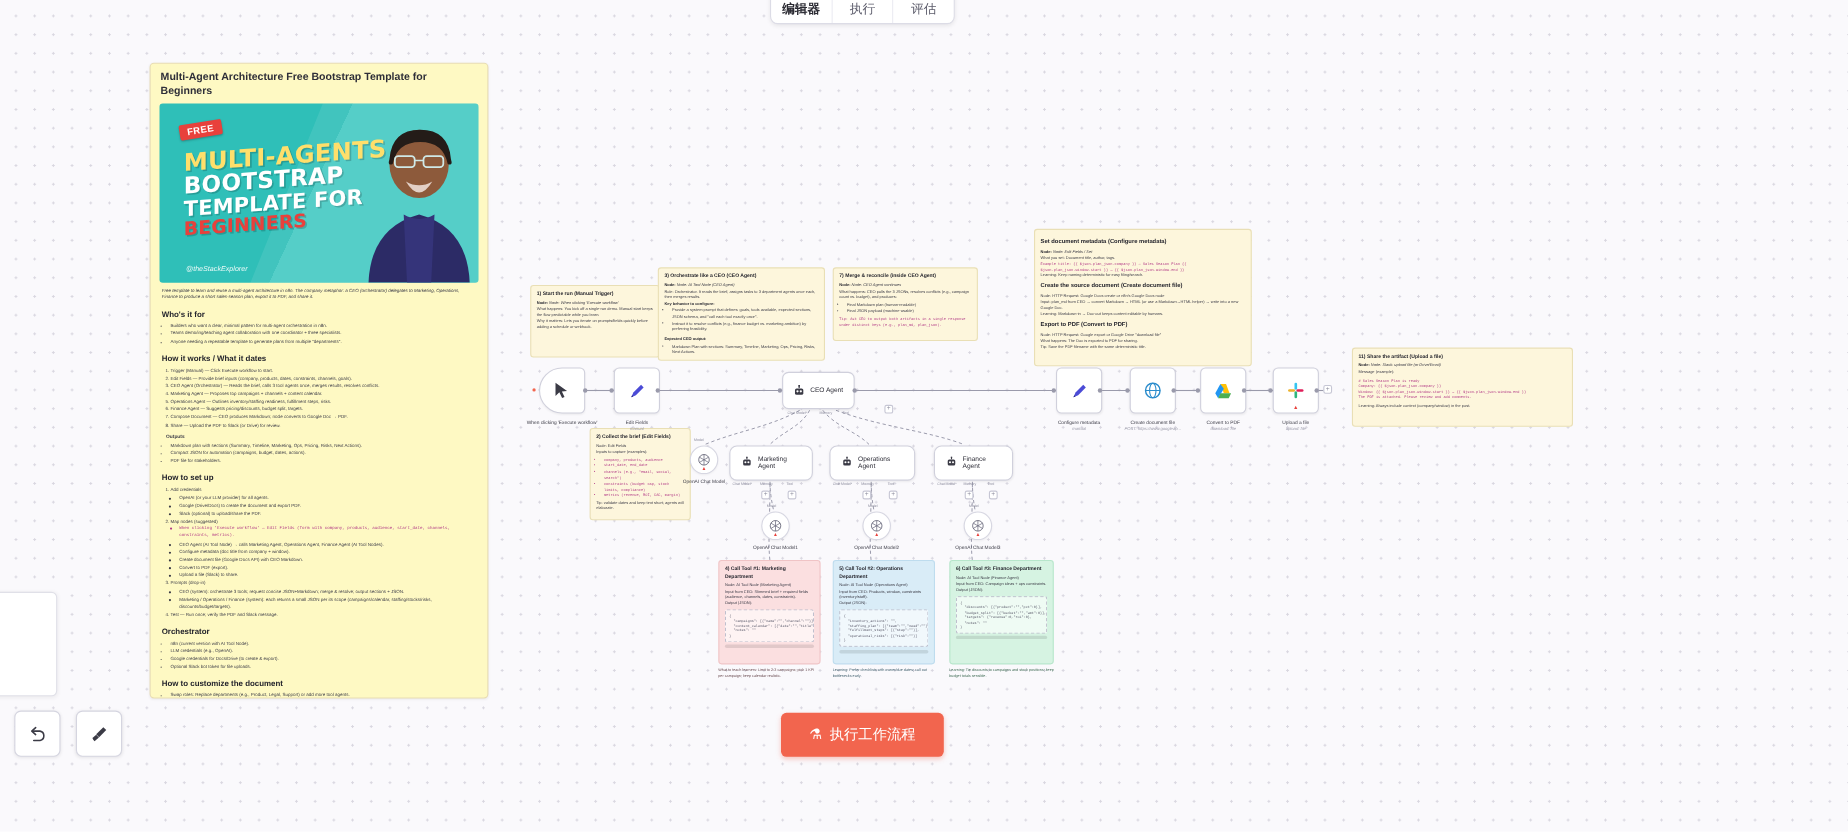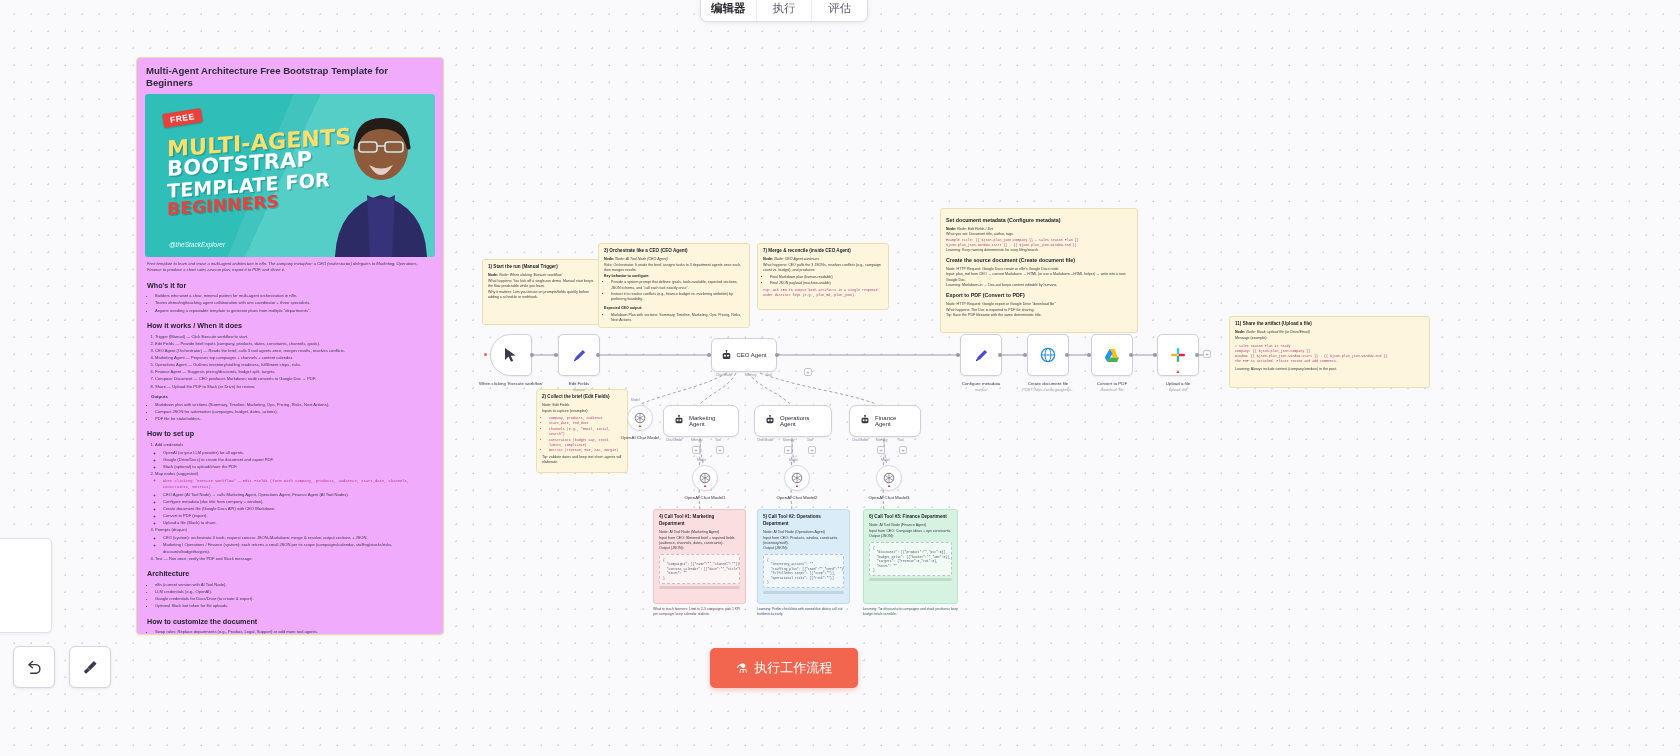--- a/index.html
+++ b/index.html
@@ -37,21 +37,21 @@
     height:100%;
     display:flex; align-items:flex-end; justify-content:center;
   }
   #top-tabs .tab:last-child{border-right:none;}
   #top-tabs .tab.active{color:#2b2b33;font-weight:bold;}
 
   
   #doc-note {
     position:absolute; left:136px; top:57px;
     width:308px; height:578px;
-    background:#f0abfc;
+    background:#fef9c3;
     border:1px solid #e8ddb2;
     border-radius:4px;
     padding:6px 8px 4px 8px;
     overflow:hidden;
     box-shadow:0 1px 2px rgba(0,0,0,.05);
   }
   #doc-note .dn-title{
     font-size:9.6px; font-weight:bold; color:#2e2e38;
     line-height:1.25; margin:1px 0 5px 1px;
   }
@@ -242,21 +242,21 @@
   <div class="dn-body">
     <div class="dn-intro">Free template to learn and reuse a multi-agent architecture in n8n. The company metaphor: a CEO (orchestrator) delegates to Marketing, Operations, Finance to produce a short sales-season plan, export it to PDF, and share it.</div>
 
     <h3>Who's it for</h3>
     <ul>
       <li>Builders who want a clear, minimal pattern for multi-agent orchestration in n8n.</li>
       <li>Teams demo/ing/teaching agent collaboration with one coordinator + three specialists.</li>
       <li>Anyone needing a repeatable template to generate plans from multiple "departments".</li>
     </ul>
 
-    <h3>How it works / When it does</h3>
+    <h3>How it works / What it dates</h3>
     <ol>
       <li>Trigger (Manual) — Click Execute workflow to start.</li>
       <li>Edit Fields — Provide brief inputs (company, products, dates, constraints, channels, goals).</li>
       <li>CEO Agent (Orchestrator) — Reads the brief, calls 3 tool agents once, merges results, resolves conflicts.</li>
       <li>Marketing Agent — Proposes top campaigns + channels + content calendar.</li>
       <li>Operations Agent — Outlines inventory/staffing readiness, fulfillment steps, risks.</li>
       <li>Finance Agent — Suggests pricing/discounts, budget split, targets.</li>
       <li>Compose Document — CEO produces Markdown; node converts to Google Doc → PDF.</li>
       <li>Share — Upload the PDF to Slack (or Drive) for review.</li>
     </ol>
@@ -291,21 +291,21 @@
       <li>
         <span>Prompts (drop-in)</span>
         <ul class="sub">
           <li>CEO (system): orchestrate 3 tools; request concise JSON+Markdown; merge &amp; resolve; output sections + JSON.</li>
           <li>Marketing / Operations / Finance (system): each returns a small JSON per its scope (campaigns/calendar, staffing/stocks/risks, discounts/budget/targets).</li>
         </ul>
       </li>
       <li>Test — Run once; verify the PDF and Slack message.</li>
     </ol>
 
-    <h3>Architecture</h3>
+    <h3>Orchestrator</h3>
     <ul>
       <li>n8n (current version with AI Tool Node).</li>
       <li>LLM credentials (e.g., OpenAI).</li>
       <li>Google credentials for Docs/Drive (to create &amp; export).</li>
       <li>Optional Slack bot token for file uploads.</li>
     </ul>
 
     <h3>How to customize the document</h3>
     <ul>
       <li>Swap roles: Replace departments (e.g., Product, Legal, Support) or add more tool agents.</li>

